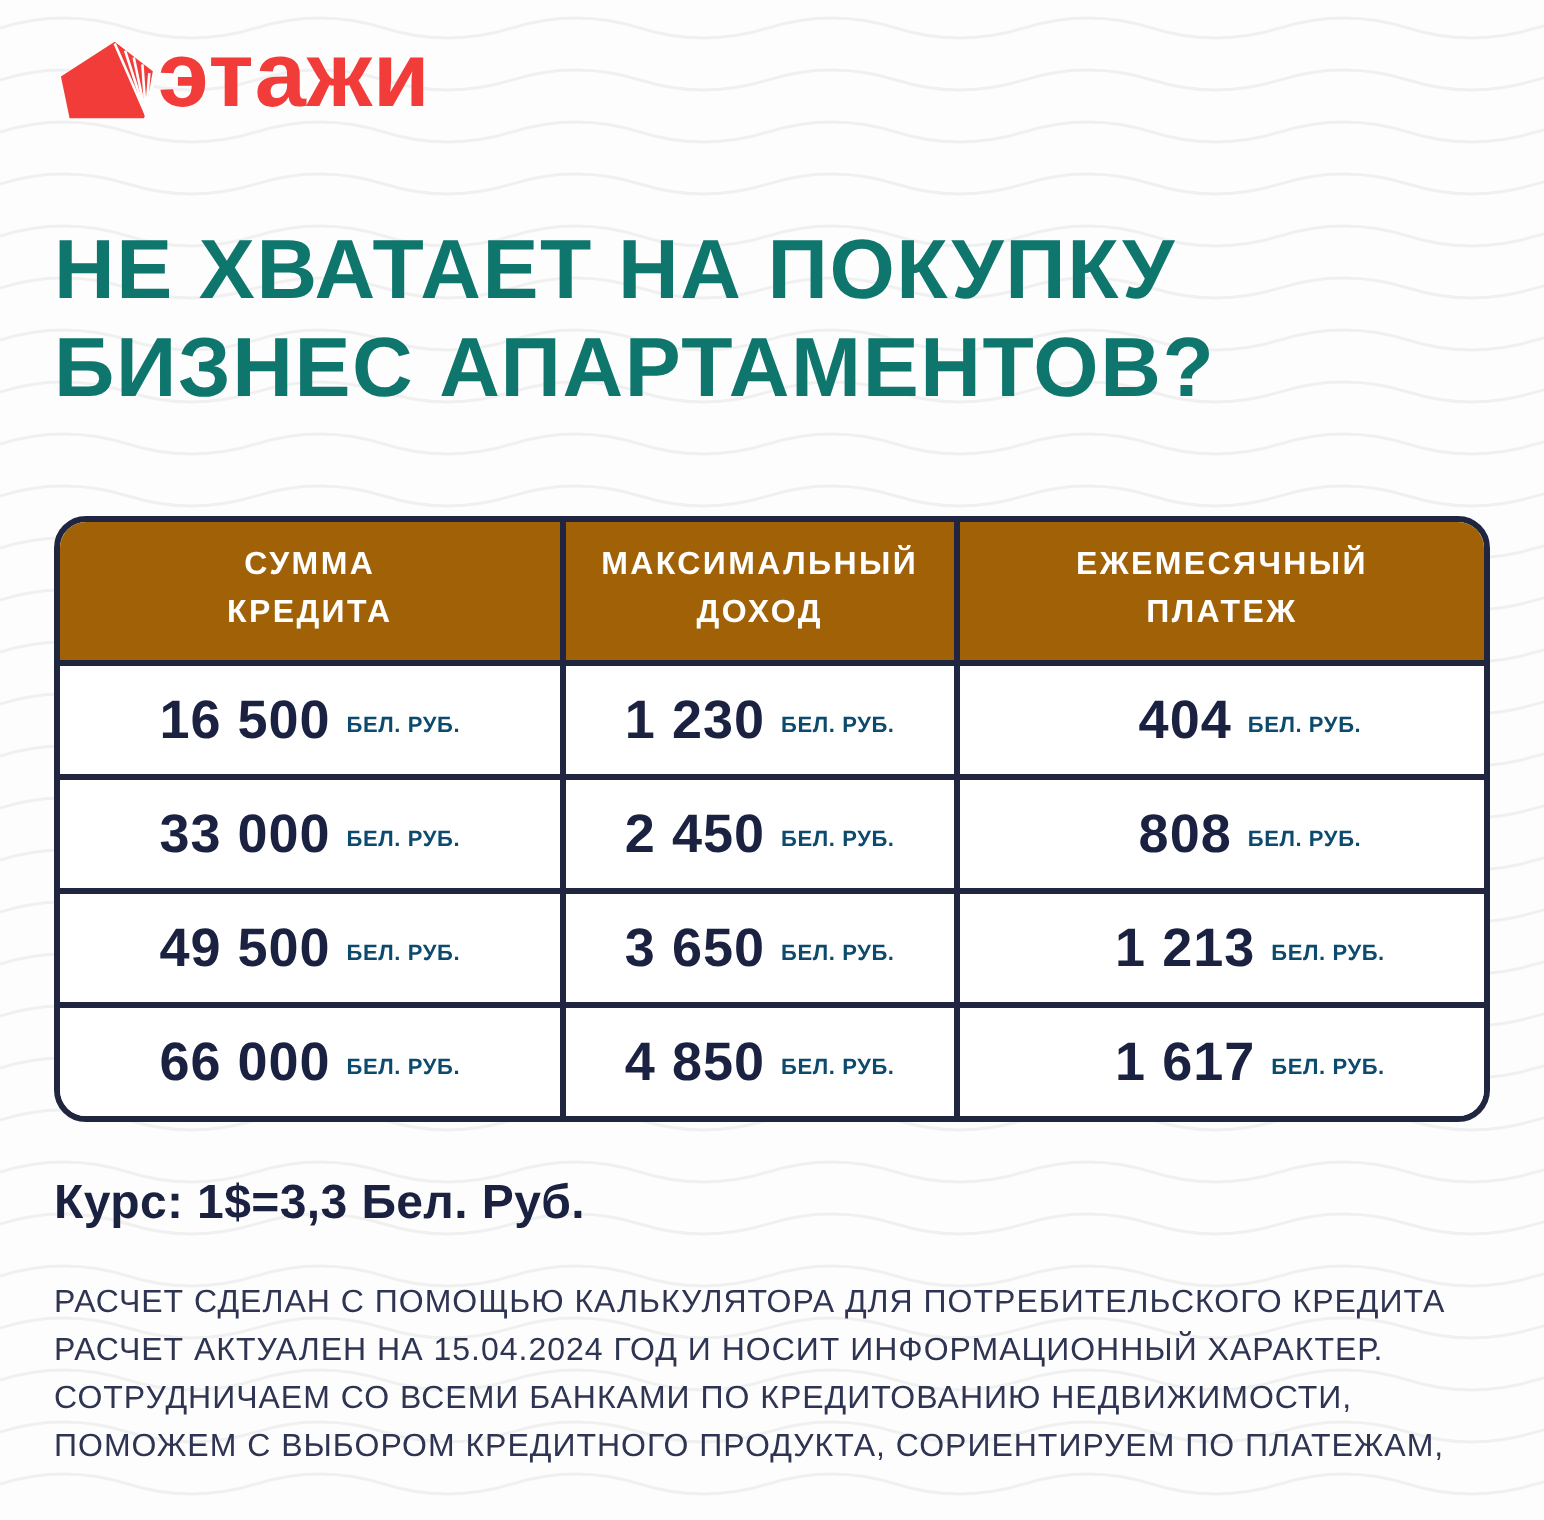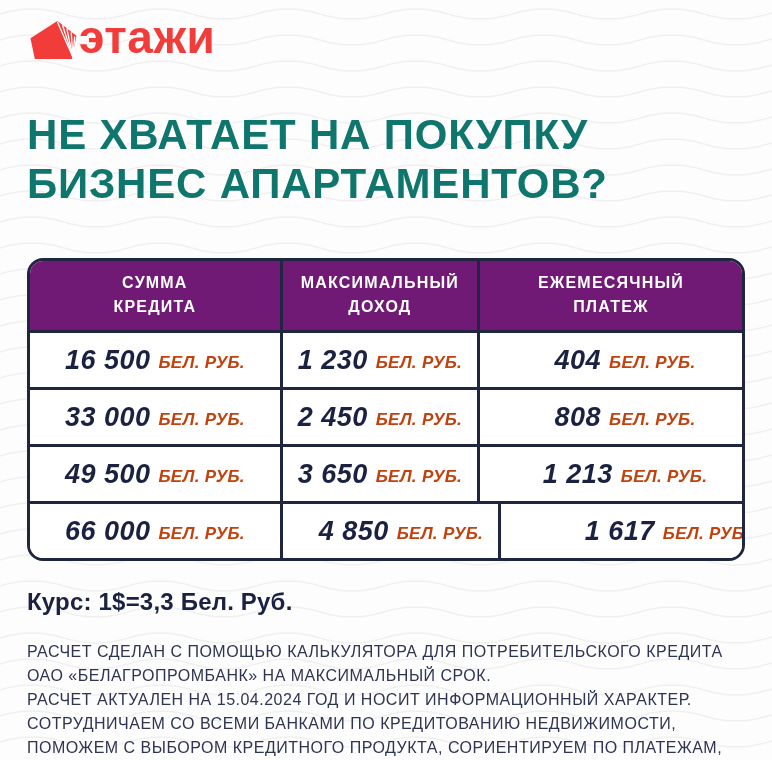--- a/index.html
+++ b/index.html
@@ -31,41 +31,40 @@
 
   
   .credit-table {
     margin-top:50px;
     border:3px solid #20263F;
     border-radius:16px;
     overflow:hidden;
     background:#ffffff;
   }
   .t-head, .t-row { display:grid; grid-template-columns:35.5% 27.7% 36.8%; }
-  .t-head { background:#701a75; border-bottom:3px solid #20263F; }
+  .t-head { background:#a16207; border-bottom:3px solid #20263F; }
   .t-head .th {
     color:#ffffff; text-align:center; font-weight:700;
     font-size:16px; letter-spacing:1.2px; line-height:1.5;
     padding:10px 4px 11px 4px;
     border-right:3px solid #20263F;
   }
   .t-head .th:last-child { border-right:none; }
   .t-row { border-bottom:3px solid #20263F; }
-  .t-row:last-child { border-bottom:none;gap:21px; }
+  .t-row:last-child { border-bottom:none; }
   .td {
     height:54px;
     display:flex; align-items:center; justify-content:center;
     gap:8px;
     border-right:3px solid #20263F;
     background:#ffffff;
-    font-style:italic;
   }
   .td:last-child { border-right:none;margin-left:28px; }
   .td .num  { font-size:27px; font-weight:700; color:#1B2140; letter-spacing:0.5px; }
-  .td .unit { font-size:17px; font-weight:700; color:#c2410c; letter-spacing:0.3px; padding-top:5px; }
+  .td .unit { font-size:11px; font-weight:700; color:#0c4a6e; letter-spacing:0.3px; padding-top:5px; }
 
   
   .rate { margin-top:27px; font-size:24px; font-weight:700; color:#1B2140; letter-spacing:0.2px; }
 
   
   .disclaimer {
     margin-top:24px;
     font-size:16px; line-height:24px;
     color:#2E3452; letter-spacing:0.5px; font-weight:400;
   }
@@ -179,20 +178,19 @@
         <span class="num">1 617</span>
         <span class="unit">БЕЛ. РУБ.</span>
       </div>
     </div>
   </div>
 
   <div class="rate">Курс: 1$=3,3 Бел. Руб.</div>
 
   <div class="disclaimer">
     <span class="line">РАСЧЕТ СДЕЛАН С ПОМОЩЬЮ КАЛЬКУЛЯТОРА ДЛЯ ПОТРЕБИТЕЛЬСКОГО КРЕДИТА</span>
-    <span class="line">ОАО «БЕЛАГРОПРОМБАНК» НА МАКСИМАЛЬНЫЙ СРОК.</span>
     <span class="line">РАСЧЕТ АКТУАЛЕН НА 15.04.2024 ГОД И НОСИТ ИНФОРМАЦИОННЫЙ ХАРАКТЕР.</span>
     <span class="line">СОТРУДНИЧАЕМ СО ВСЕМИ БАНКАМИ ПО КРЕДИТОВАНИЮ НЕДВИЖИМОСТИ,</span>
     <span class="line">ПОМОЖЕМ С ВЫБОРОМ КРЕДИТНОГО ПРОДУКТА, СОРИЕНТИРУЕМ ПО ПЛАТЕЖАМ,</span>
 
   </div>
 
 </div>
 
 </body></html>

